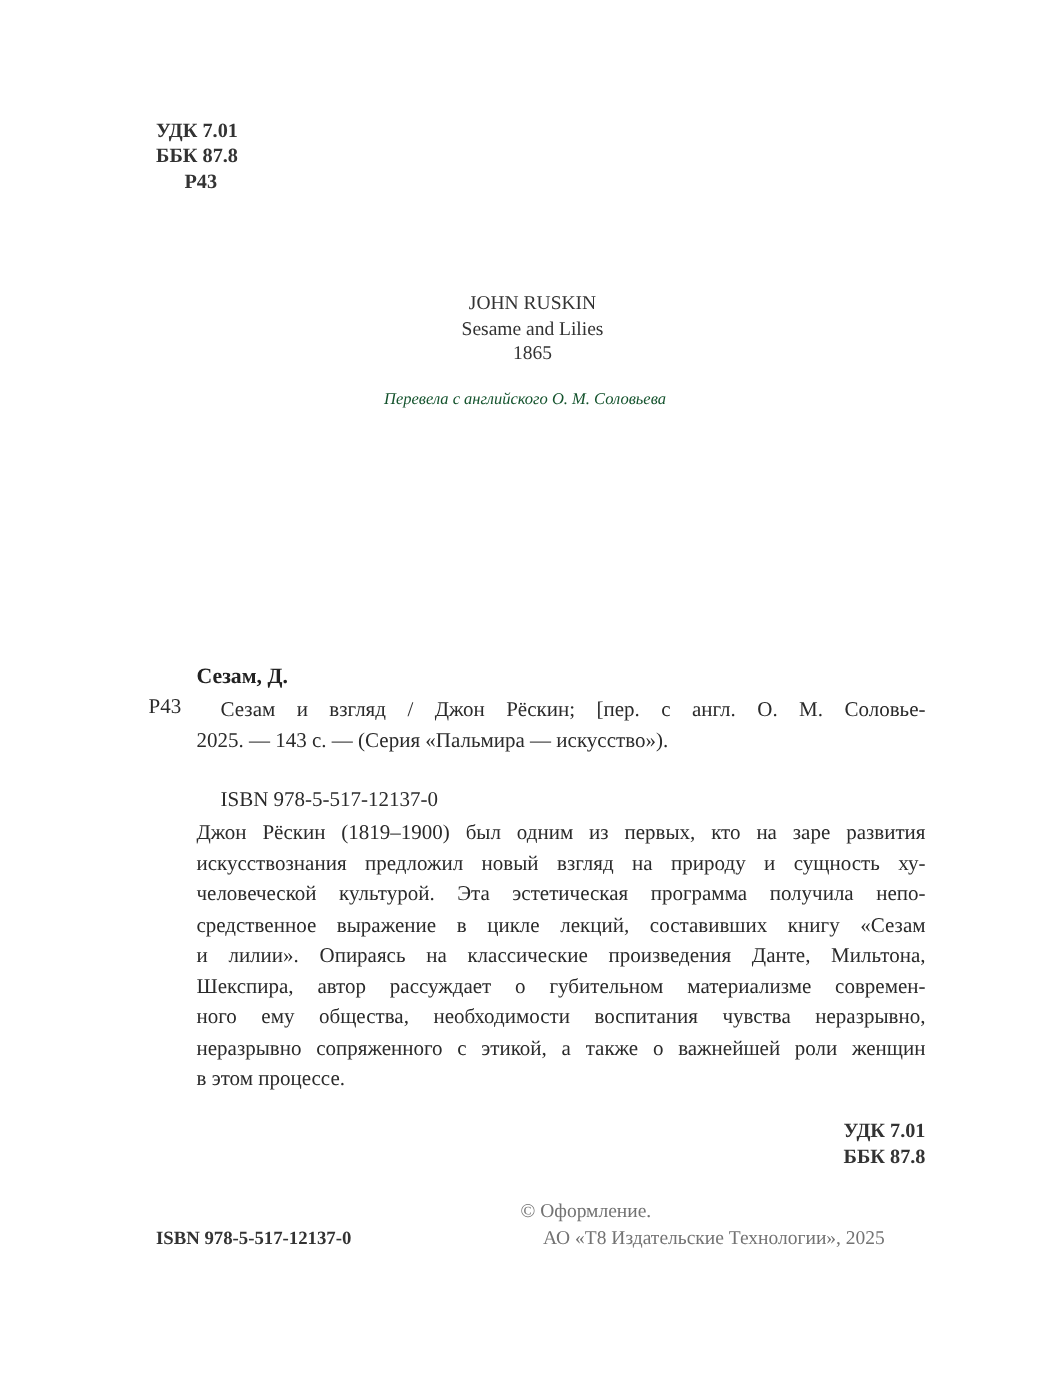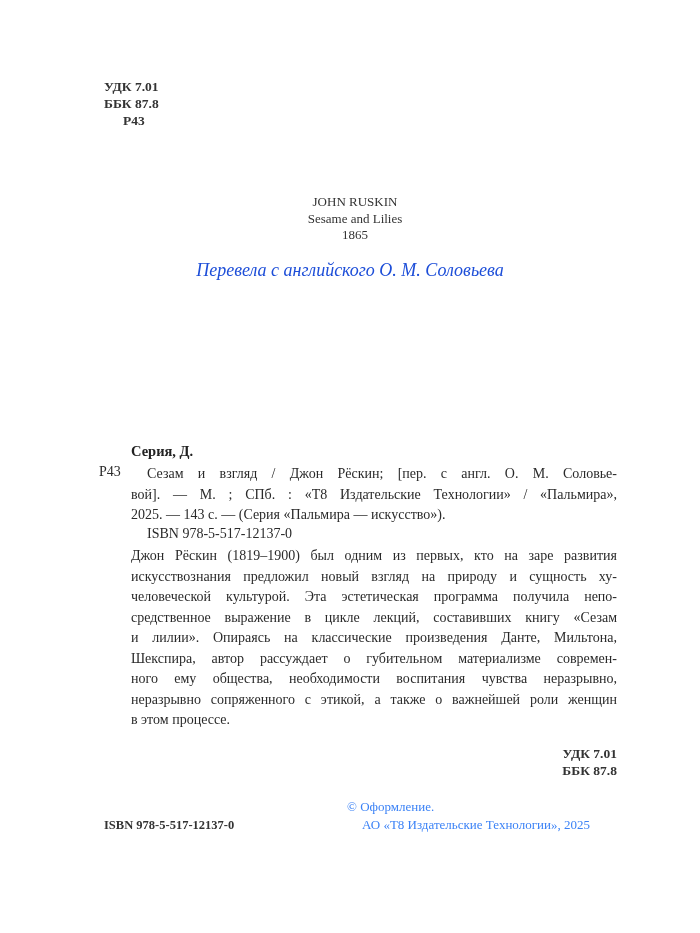--- a/index.html
+++ b/index.html
@@ -39,22 +39,22 @@
       line-height: 16.5px;
       color: #333;
     }
     .orig .line { display: block; }
     .translator {
       left: 0;
       width: 700px;
       top: 260px;
       text-align: center;
       font-style: italic;
-      font-size: 18px;
-      color: #1d4ed8;
+      font-size: 11px;
+      color: #14532d;
     }
 
     
     .author {
       left: 131px;
       top: 443px;
       font-size: 14.5px;
       font-weight: bold;
       color: #222;
     }
@@ -118,21 +118,21 @@
       top: 818px;
       font-size: 12.5px;
       font-weight: bold;
       color: #333;
     }
     .copyright {
       left: 347px;
       top: 798px;
       font-size: 13px;
       line-height: 18px;
-      color: #3b82f6;
+      color: #737373;
     }
     .copyright .line { display: block; white-space: nowrap; }
     .copyright .indent { padding-left: 15px; }
   </style>
 </head>
 <body>
 
 <div class="abs class-top">
   <span class="line">УДК 7.01</span>
   <span class="line">ББК 87.8</span>
@@ -140,26 +140,25 @@
 </div>
 
 <div class="abs orig">
   <span class="line">JOHN RUSKIN</span>
   <span class="line">Sesame and Lilies</span>
   <span class="line">1865</span>
 </div>
 
 <div class="abs translator">Перевела с английского О. М. Соловьева</div>
 
-<div class="abs author">Серия, Д.</div>
+<div class="abs author">Сезам, Д.</div>
 <div class="abs cutter">Р43</div>
 
 <div class="abs bib">
   <span class="line first">Сезам и взгляд / Джон Рёскин; [пер. с англ. О. М. Соловье-</span>
-  <span class="line">вой]. — М. ; СПб. : «Т8 Издательские Технологии» / «Пальмира»,</span>
   <span class="line last">2025. — 143 с. — (Серия «Пальмира — искусство»).</span>
 </div>
 
 <div class="abs isbn-rec">ISBN 978-5-517-12137-0</div>
 
 <div class="abs abstract">
   <span class="line">Джон Рёскин (1819–1900) был одним из первых, кто на заре развития</span>
   <span class="line">искусствознания предложил новый взгляд на природу и сущность ху-</span>
   <span class="line">человеческой культурой. Эта эстетическая программа получила непо-</span>
   <span class="line">средственное выражение в цикле лекций, составивших книгу «Сезам</span>

